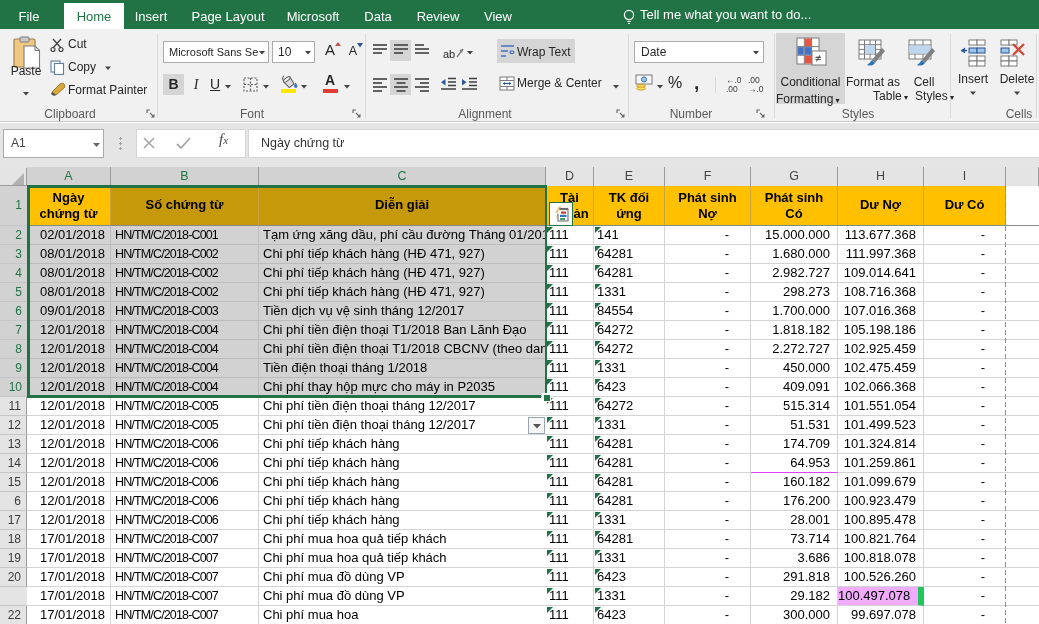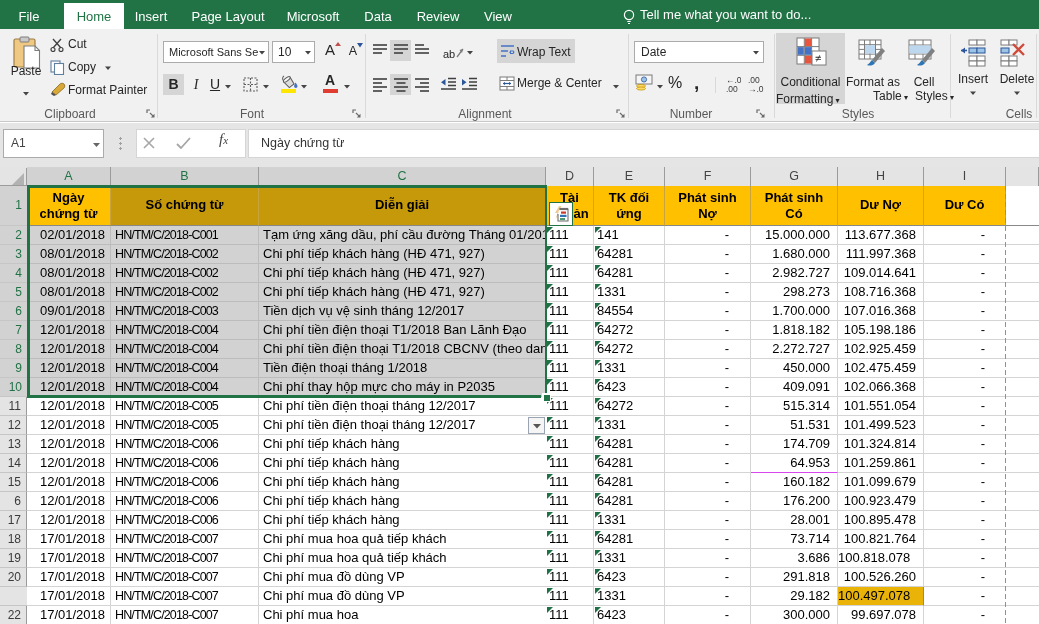--- a/index.html
+++ b/index.html
@@ -732,21 +732,21 @@
         <path d="M0 0 L6 0 L0 6 Z" fill="#1e7145"></path>
       </svg>
     </div>
 <div class="cell" style="left:27px;top:549px;width:84px;height:19px;background:#fff;border-bottom:1px solid #d4d4d4;border-right:1px solid #d4d4d4;text-align:right;padding-right:5px;line-height:18px;">17/01/2018</div>
 <div class="cell" style="left:111px;top:549px;width:148px;height:19px;background:#fff;border-bottom:1px solid #d4d4d4;border-right:1px solid #d4d4d4;padding-left:4px;line-height:18px;font-size:12.5px;letter-spacing:-0.85px;">HN/TM/C/2018-C007</div>
 <div class="cell" style="left:259px;top:549px;width:287px;height:19px;background:#fff;border-bottom:1px solid #d4d4d4;line-height:18px;padding-left:4px;">Chi phí mua hoa quả tiếp khách</div>
 <div class="cell" style="left:546px;top:549px;width:48px;height:19px;background:#fff;border-bottom:1px solid #d4d4d4;border-right:1px solid #d4d4d4;padding-left:3px;line-height:18px;">111</div>
 <div class="cell" style="left:594px;top:549px;width:71px;height:19px;background:#fff;border-bottom:1px solid #d4d4d4;border-right:1px solid #d4d4d4;padding-left:3px;line-height:18px;">1331</div>
 <div class="cell" style="left:665px;top:549px;width:86px;height:19px;background:#fff;border-bottom:1px solid #d4d4d4;border-right:1px solid #d4d4d4;text-align:right;padding-right:21px;line-height:18px;">-</div>
 <div class="cell" style="left:751px;top:549px;width:87px;height:19px;background:#fff;border-bottom:1px solid #d4d4d4;border-right:1px solid #d4d4d4;text-align:right;padding-right:7px;line-height:18px;">3.686</div>
-<div class="cell" style="left:838px;top:549px;width:86px;height:19px;background:#fff;border-bottom:1px solid #d4d4d4;border-right:1px solid #d4d4d4;padding-right:7px;line-height:18px;">100.818.078</div>
+<div class="cell" style="left:838px;top:549px;width:86px;height:19px;background:#fff;border-bottom:1px solid #d4d4d4;border-right:1px solid #d4d4d4;text-align:right;padding-right:7px;line-height:18px;">100.818.078</div>
 <div class="cell" style="left:924px;top:549px;width:82px;height:19px;background:#fff;border-bottom:1px solid #d4d4d4;text-align:right;padding-right:21px;line-height:18px;">-</div>
 <div class="cell" style="left:1006px;top:549px;width:33px;height:19px;background:#fff;border-bottom:1px solid #d4d4d4;"></div>
 <div class="abs" style="left:547px;top:550px;">
       <svg width="6" height="6">
         <path d="M0 0 L6 0 L0 6 Z" fill="#1e7145"></path>
       </svg>
     </div>
 <div class="abs" style="left:595px;top:550px;">
       <svg width="6" height="6">
         <path d="M0 0 L6 0 L0 6 Z" fill="#1e7145"></path>
@@ -772,21 +772,21 @@
         <path d="M0 0 L6 0 L0 6 Z" fill="#1e7145"></path>
       </svg>
     </div>
 <div class="cell" style="left:27px;top:587px;width:84px;height:19px;background:#fff;border-bottom:1px solid #d4d4d4;border-right:1px solid #d4d4d4;text-align:right;padding-right:5px;line-height:18px;">17/01/2018</div>
 <div class="cell" style="left:111px;top:587px;width:148px;height:19px;background:#fff;border-bottom:1px solid #d4d4d4;border-right:1px solid #d4d4d4;padding-left:4px;line-height:18px;font-size:12.5px;letter-spacing:-0.85px;">HN/TM/C/2018-C007</div>
 <div class="cell" style="left:259px;top:587px;width:287px;height:19px;background:#fff;border-bottom:1px solid #d4d4d4;line-height:18px;padding-left:4px;">Chi phí mua đồ dùng VP</div>
 <div class="cell" style="left:546px;top:587px;width:48px;height:19px;background:#fff;border-bottom:1px solid #d4d4d4;border-right:1px solid #d4d4d4;padding-left:3px;line-height:18px;">111</div>
 <div class="cell" style="left:594px;top:587px;width:71px;height:19px;background:#fff;border-bottom:1px solid #d4d4d4;border-right:1px solid #d4d4d4;padding-left:3px;line-height:18px;">1331</div>
 <div class="cell" style="left:665px;top:587px;width:86px;height:19px;background:#fff;border-bottom:1px solid #d4d4d4;border-right:1px solid #d4d4d4;text-align:right;padding-right:21px;line-height:18px;">-</div>
 <div class="cell" style="left:751px;top:587px;width:87px;height:19px;background:#fff;border-bottom:1px solid #d4d4d4;border-right:1px solid #d4d4d4;text-align:right;padding-right:7px;line-height:18px;">29.182</div>
-<div class="cell" style="left:838px;top:587px;width:86px;height:19px;background:#eab308;border-bottom:1px solid #d4d4d4;border-right:1px solid #22c55e;text-align:right;padding-right:23px;line-height:18px;">100.497.078</div>
+<div class="cell" style="left:838px;top:587px;width:86px;height:19px;background:#f0abfc;border-bottom:1px solid #d4d4d4;border-right:6px solid #22c55e;text-align:right;padding-right:23px;line-height:18px;">100.497.078</div>
 <div class="cell" style="left:924px;top:587px;width:82px;height:19px;background:#fff;border-bottom:1px solid #d4d4d4;text-align:right;padding-right:21px;line-height:18px;">-</div>
 <div class="cell" style="left:1006px;top:587px;width:33px;height:19px;background:#fff;border-bottom:1px solid #d4d4d4;"></div>
 <div class="abs" style="left:547px;top:588px;">
       <svg width="6" height="6">
         <path d="M0 0 L6 0 L0 6 Z" fill="#1e7145"></path>
       </svg>
     </div>
 <div class="abs" style="left:595px;top:588px;">
       <svg width="6" height="6">
         <path d="M0 0 L6 0 L0 6 Z" fill="#1e7145"></path>

